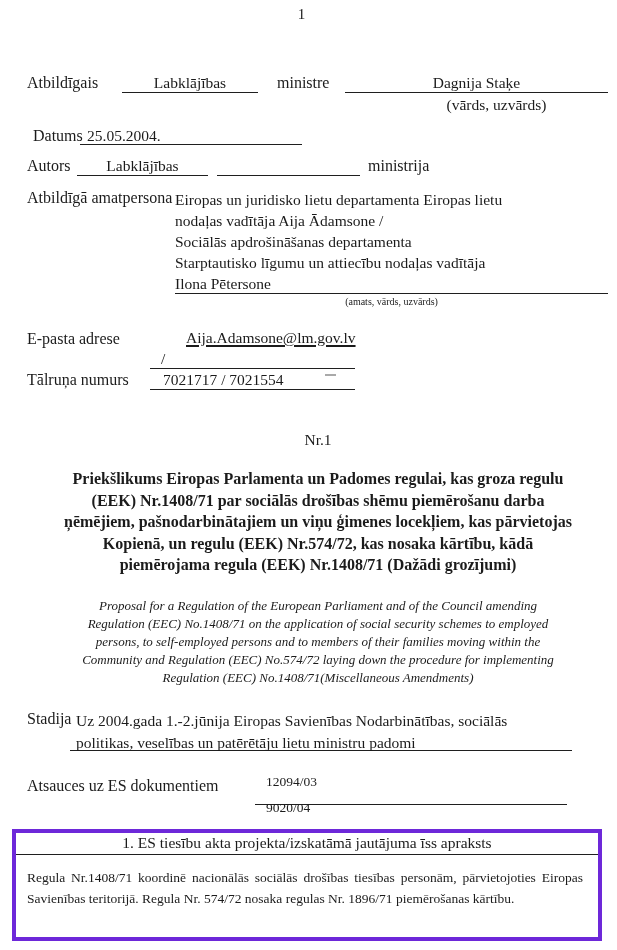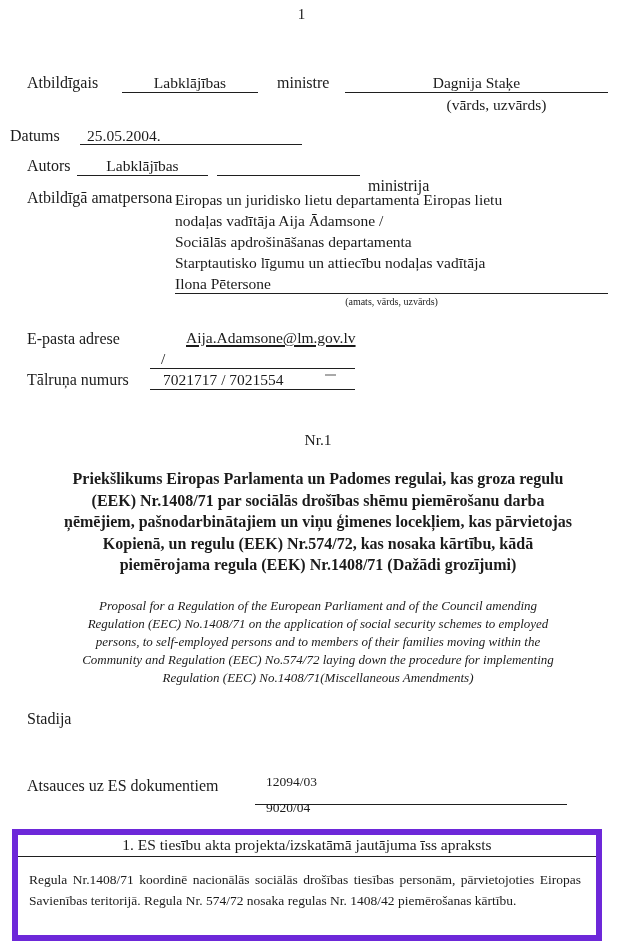--- a/index.html
+++ b/index.html
@@ -17,27 +17,27 @@
   .rule{border-bottom:1.6px solid #1f1f1f;}
   .prewrap{white-space:pre;}
   .page-number{left:0;right:14px;top:6px;text-align:center;font-size:15px;}
   
   .r1-label{left:27px;top:74px;}
   .r1-field1{left:122px;top:74px;width:136px;height:18px;text-align:center;}
   .r1-mid{left:277px;top:74px;text-align:center;}
   .r1-field2{left:345px;top:74px;width:263px;height:18px;text-align:center;}
   .r1-caption{left:365px;top:96px;width:263px;text-align:center;font-size:15.5px;}
   
-  .r2-label{left:10px;top:127px;}
+  .r2-label{left:33px;top:127px;}
   .r2-field{left:80px;top:127px;width:222px;height:18px;padding-left:7px;box-sizing:border-box;}
   
   .r3-label{left:27px;top:157px;}
   .r3-field1{left:77px;top:157px;width:131px;height:18px;text-align:center;}
   .r3-field2{left:217px;top:157px;width:143px;height:18px;}
-  .r3-suffix{left:368px;top:157px;margin-top:20px;}
+  .r3-suffix{left:368px;top:157px;}
   
   .r4-label{left:27px;top:189px;}
   .r4-value{left:175px;top:189px;width:433px;height:104px;line-height:21px;font-size:15.5px;}
   .r4-caption{left:175px;top:296px;width:433px;text-align:center;font-size:10px;}
   
   .r5-label{left:27px;top:330px;}
   .r5-value{left:150px;top:327px;width:205px;height:42px;padding-left:7px;box-sizing:border-box;line-height:21px;font-size:15.5px;}
   .u{text-decoration:underline;text-decoration-thickness:1.5px;text-underline-offset:2px;margin-left:29px;}
   .sep{white-space:pre;}
   
@@ -54,21 +54,21 @@
             font-size:13px;line-height:18px;white-space:pre;}
   
   .r7-label{left:27px;top:710px;}
   .r7-value{left:70px;top:710px;width:502px;height:41px;padding-left:6px;box-sizing:border-box;
             font-size:15.5px;line-height:22px;white-space:pre;}
   
   .r8-label{left:27px;top:777px;}
   .r8-value{left:255px;top:769px;width:312px;height:36px;padding-left:11px;box-sizing:border-box;
             font-size:13.5px;line-height:26px;white-space:pre;}
   
-  .box{left:12px;top:829px;width:590px;height:112px;border:6px solid #6d28d9;box-sizing:border-box;}
+  .box{left:12px;top:829px;width:590px;height:112px;border:4px solid #6d28d9;box-sizing:border-box;}
   .box-head{border-bottom:1.8px solid #1f1f1f;text-align:center;font-size:15.5px;
             padding:1px 0 2px 0;}
   .box-body{padding:13px 15px 0 11px;font-size:13.5px;line-height:20.5px;text-align:justify;}
 </style>
 </head>
 <body>
 
 <div class="page">
 
   <div class="abs page-number">1</div>
@@ -110,23 +110,25 @@
 Kopienā, un regulu (EEK) Nr.574/72, kas nosaka kārtību, kādā
 piemērojama regula (EEK) Nr.1408/71 (Dažādi grozījumi)</div>
 
   <div class="abs title-en">Proposal for a Regulation of the European Parliament and of the Council amending
 Regulation (EEC) No.1408/71 on the application of social security schemes to employed
 persons, to self-employed persons and to members of their families moving within the
 Community and Regulation (EEC) No.574/72 laying down the procedure for implementing
 Regulation (EEC) No.1408/71(Miscellaneous Amendments)</div>
 
   <div class="abs lbl r7-label">Stadija</div>
+  <div class="abs rule r7-value">Uz 2004.gada 1.-2.jūnija Eiropas Savienības Nodarbinātības, sociālās
+politikas, veselības un patērētāju lietu ministru padomi</div>
 
   <div class="abs lbl r8-label">Atsauces uz ES dokumentiem</div>
   <div class="abs rule r8-value">12094/03
 9020/04</div>
 
   <div class="abs box">
     <div class="box-head">1. ES tiesību akta projekta/izskatāmā jautājuma īss apraksts</div>
-    <div class="box-body">Regula Nr.1408/71 koordinē nacionālās sociālās drošības tiesības personām, pārvietojoties Eiropas Savienības teritorijā. Regula Nr. 574/72 nosaka regulas Nr. 1408/42 piemērošanas kārtību.</div>
+    <div class="box-body">Regula Nr.1408/71 koordinē nacionālās sociālās drošības tiesības personām, pārvietojoties Eiropas Savienības teritorijā. Regula Nr. 574/72 nosaka regulas Nr. 1896/71 piemērošanas kārtību.</div>
   </div>
 
 </div>
 
 </body></html>

